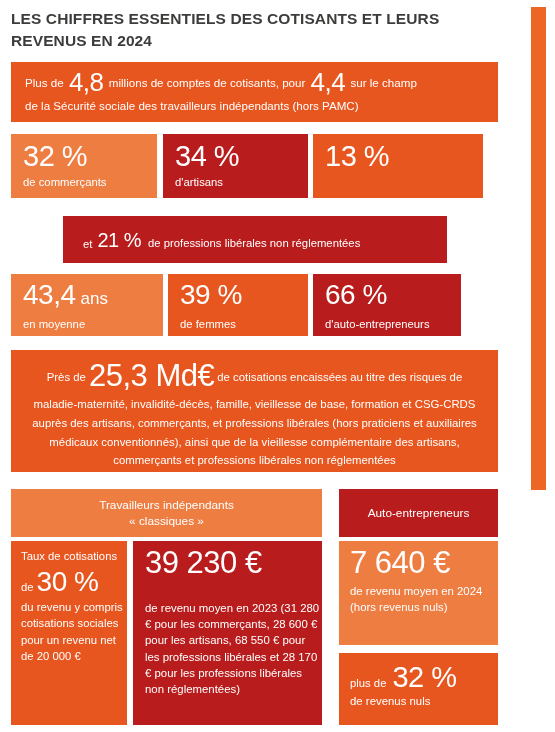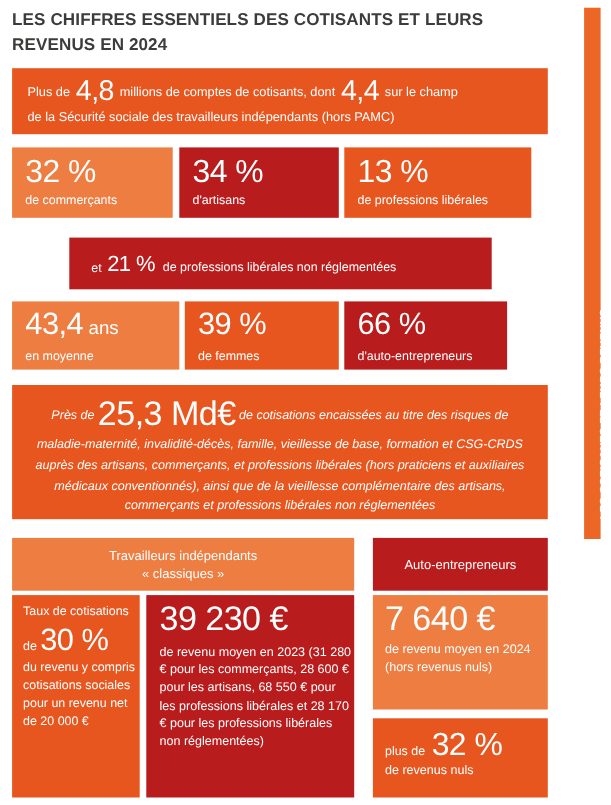--- a/index.html
+++ b/index.html
@@ -123,21 +123,20 @@
 
   
   #para-253 {
     left: 11px; top: 350px; width: 487px; height: 122px;
     padding: 8px 13px 0 13px;
     text-align: center;
   }
   #para-253 .body {
     font-size: 11.4px;
     line-height: 16.8px;
-    font-style: italic;
   }
   #para-253 .big {
     font-size: 31px;
     font-weight: 300;
     letter-spacing: -0.5px;
     vertical-align: -5px;
     padding: 0 3px;
   }
 
   
@@ -159,21 +158,21 @@
   #card-taux .lbl { font-size: 11.3px; line-height: 1.3; display:block; }
   #card-taux .numline { margin: 4px 0 3px 0; display: block; }
   #card-taux .pre { font-size: 11.3px; margin-right: 3px; }
   #card-taux .num { font-size: 28px; }
   #card-taux .body { font-size: 11.3px; line-height: 16.5px; display: block; }
 
   #card-39230 {
     left: 133px; top: 541px; width: 189px; height: 184px;
     padding: 6px 0 0 12px;
   }
-  #card-39230 .num { font-size: 31px; display: block; margin-bottom: 7px; }
+  #card-39230 .num { font-size: 31px; display: block; margin-bottom: 22px; }
   #card-39230 .body { font-size: 11.4px; line-height: 16.2px; display: block; }
 
   #card-7640 {
     left: 339px; top: 541px; width: 159px; height: 104px;
     padding: 6px 0 0 11px;
   }
   #card-7640 .num { font-size: 31px; display: block; margin-bottom: 5px; }
   #card-7640 .body { font-size: 11.4px; line-height: 16.2px; display: block; }
 
   #card-32nuls {
@@ -193,38 +192,37 @@
   <div class="title">LES CHIFFRES ESSENTIELS DES COTISANTS ET LEURS REVENUS EN 2024</div>
 
   <div class="side-tab">
     <span class="side-tab-label">LES COTISANTS ET LEURS REVENUS</span>
   </div>
 
   <div class="card c-dark" id="banner-48">
     <div class="line">
       <span>Plus de</span>
       <span class="big">4,8</span>
-      <span>millions de comptes de cotisants, dont</span>
+      <span>millions de comptes de cotisants, pour</span>
       <span class="big">4,4</span>
       <span>sur le champ</span>
     </div>
     <div class="line">de la Sécurité sociale des travailleurs indépendants (hors PAMC)</div>
   </div>
 
   <div class="card c-mid pct-card" id="pct-32">
     <span class="num">32 %</span>
     <span class="sm">de commerçants</span>
   </div>
   <div class="card c-light pct-card" id="pct-34">
     <span class="num">34 %</span>
     <span class="sm">d'artisans</span>
   </div>
   <div class="card c-dark pct-card" id="pct-13">
     <span class="num">13 %</span>
-    <span class="sm">de professions libérales</span>
   </div>
 
   <div class="card c-light" id="pct-21">
     <span class="pre">et</span>
     <span class="num">21 %</span>
     <span class="sm">de professions libérales non réglementées</span>
   </div>
 
   <div class="card c-mid stat-card" id="stat-434">
     <span class="num">43,4</span><span class="unit">ans</span>

